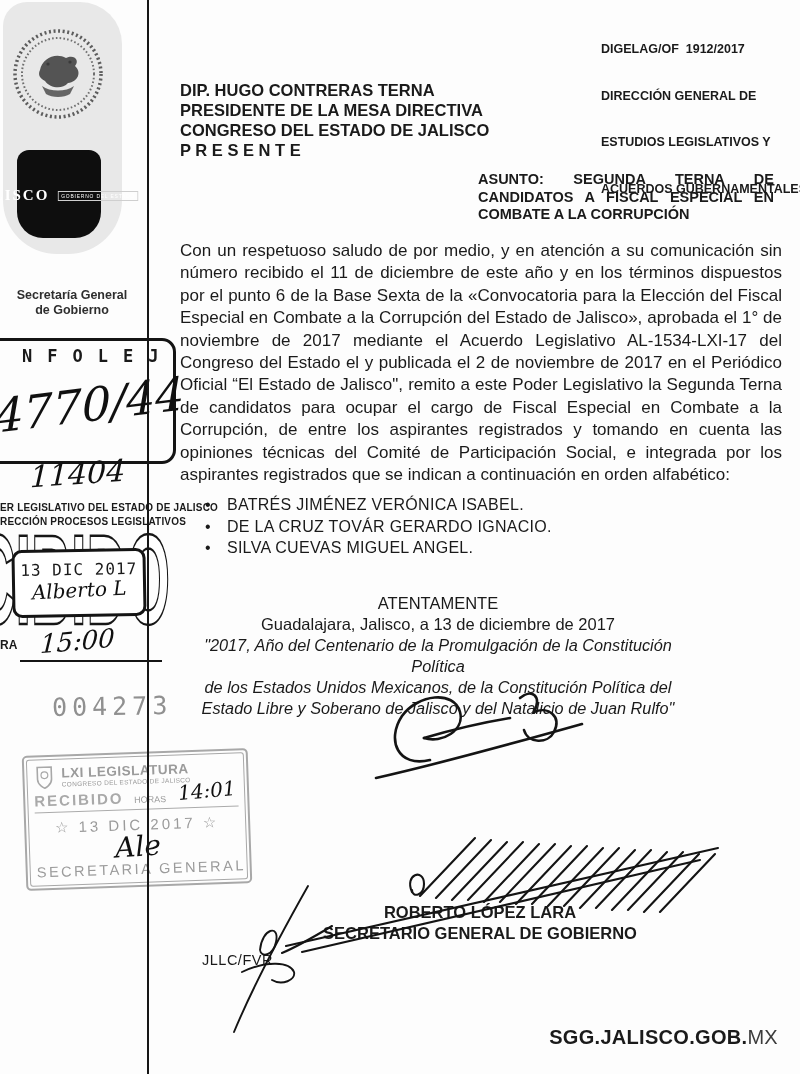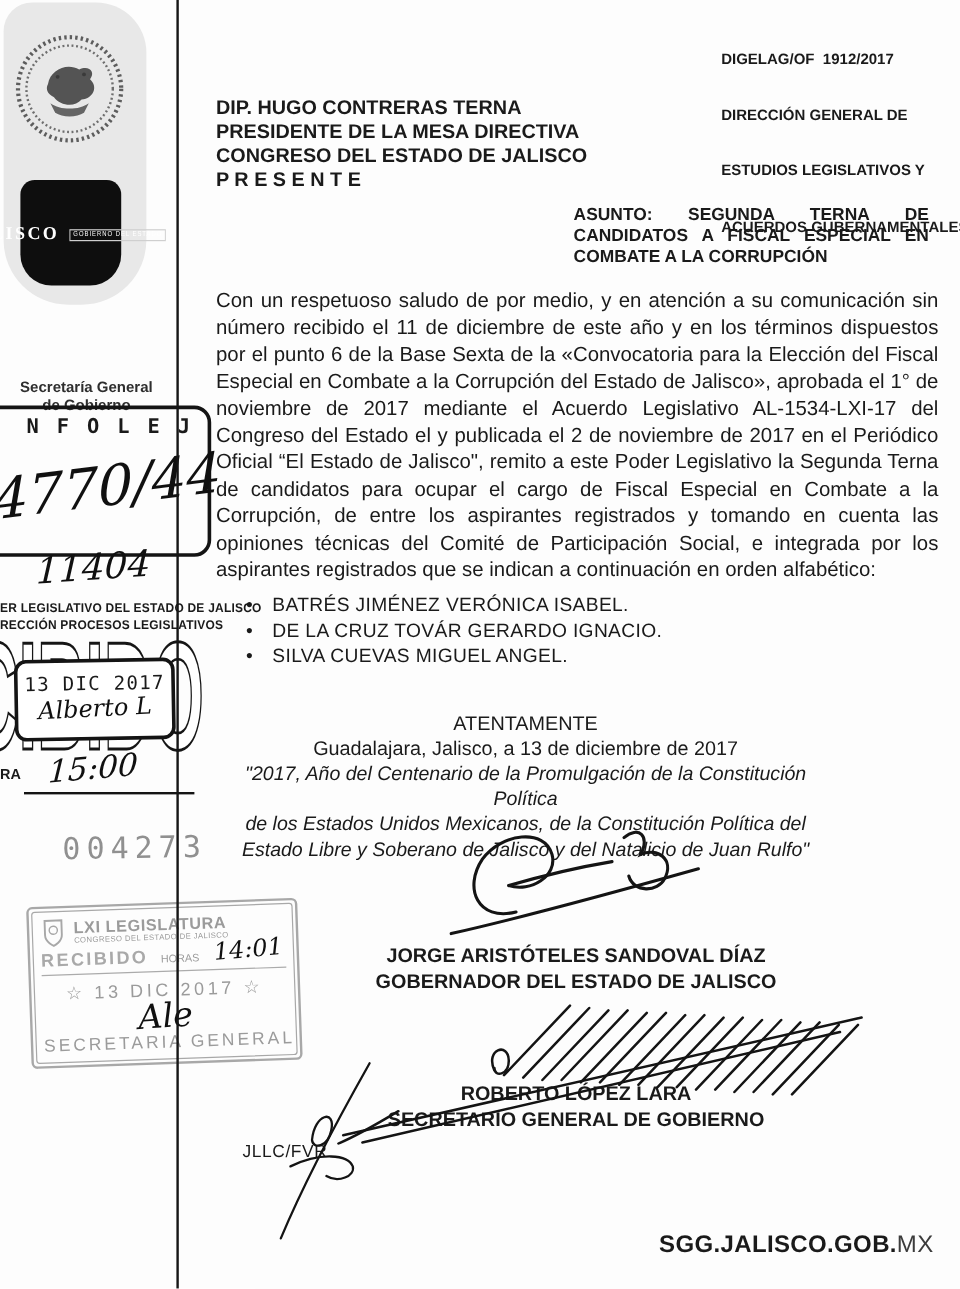--- a/index.html
+++ b/index.html
@@ -11,21 +11,21 @@
   .vline{position:absolute;left:147px;top:0;width:2px;height:1074px;background:#161616;z-index:40;}
   .banner{position:absolute;left:3px;top:2px;width:119px;height:252px;background:#e8e8e8;
           border-radius:24px 42px 54px 54px;z-index:1;}
   .jal-box{position:absolute;left:17px;top:150px;width:84px;height:88px;background:#0e0e0e;
            border-radius:12px 12px 26px 26px;display:flex;flex-direction:row;align-items:center;
            justify-content:center;z-index:2;}
   .jal-word{color:#fff;font-family:"Liberation Serif",serif;font-size:15px;letter-spacing:2px;font-weight:bold;margin-top:2px;}
   .jal-sub{color:#fff;border:1px solid #cfcfcf;font-size:6px;letter-spacing:1px;padding:1px 3px;margin-top:3px;
            transform:scaleX(.82);white-space:nowrap;}
   .secretariat{position:absolute;left:6px;top:288px;width:132px;text-align:center;font-size:12.5px;
-               font-weight:bold;line-height:15px;color:#2e2e2e;margin-top:28px;}
+               font-weight:bold;line-height:15px;color:#2e2e2e;}
 
   
   .handw{font-family:"DejaVu Serif",serif;font-style:italic;color:#101010;}
   .infolej{position:absolute;left:-14px;top:338px;width:184px;height:120px;border:3.5px solid #141414;
            border-radius:14px;z-index:5;}
   .infolej-letters{position:absolute;left:22px;top:346px;font-family:"DejaVu Sans Mono",monospace;
                    font-weight:bold;font-size:17px;letter-spacing:15px;z-index:6;white-space:nowrap;}
   .hw-folio{position:absolute;left:-6px;top:378px;font-size:46px;transform:rotate(-7deg) skewX(-6deg);z-index:6;white-space:nowrap;}
   .hw-number{position:absolute;left:30px;top:456px;font-size:30px;transform:rotate(-4deg) skewX(-6deg);z-index:6;}
 
@@ -195,24 +195,20 @@
   </div>
 
   <svg class="sig" style="left:368px;top:680px" width="230" height="112">
     <g fill="none" stroke="#141414" stroke-width="2.6" stroke-linecap="round">
       <path d="M62 80 C30 88 18 60 34 36 C50 14 86 10 92 32 C97 50 74 64 56 58"></path>
       <path d="M56 58 C90 48 118 42 142 38"></path>
       <path d="M152 18 C164 8 174 16 166 32 C180 26 194 36 186 52 C180 64 160 64 156 50"></path>
       <path d="M8 98 C70 84 150 62 214 44"></path>
     </g>
   </svg>
-  <div class="signame" style="left:255px;top:787px">
-    <div>JORGE ARISTÓTELES SANDOVAL DÍAZ</div>
-    <div>GOBERNADOR DEL ESTADO DE JALISCO</div>
-  </div>
 
   <svg class="sig" style="left:272px;top:826px" width="470" height="128">
     <g fill="none" stroke="#141414" stroke-width="2.1" stroke-linecap="round">
       <path d="M148 70 L203 12 M164 72 L219 14 M180 74 L235 16 M196 74 L251 16 M212 76 L267 18 M228 76 L283 18 M244 78 L299 20 M260 78 L315 20 M276 80 L331 22 M292 80 L347 22 M308 82 L363 24 M324 82 L379 24 M340 84 L395 26 M356 84 L411 26 M372 86 L427 28 M388 86 L443 28"></path>
       <path d="M140 66 C132 48 152 42 152 58 C152 70 140 72 140 64"></path>
       <path d="M14 120 L446 22"></path>
       <path d="M30 126 L428 34"></path>
       <path d="M60 100 C40 112 22 122 10 127"></path>
     </g>
   </svg>

